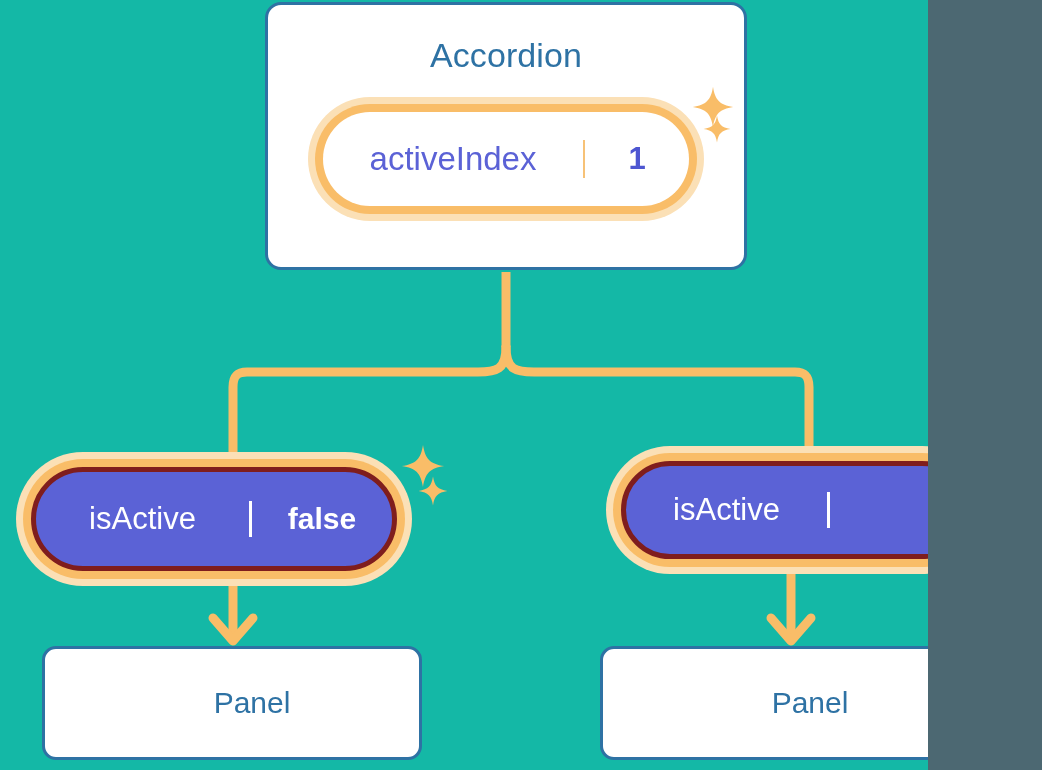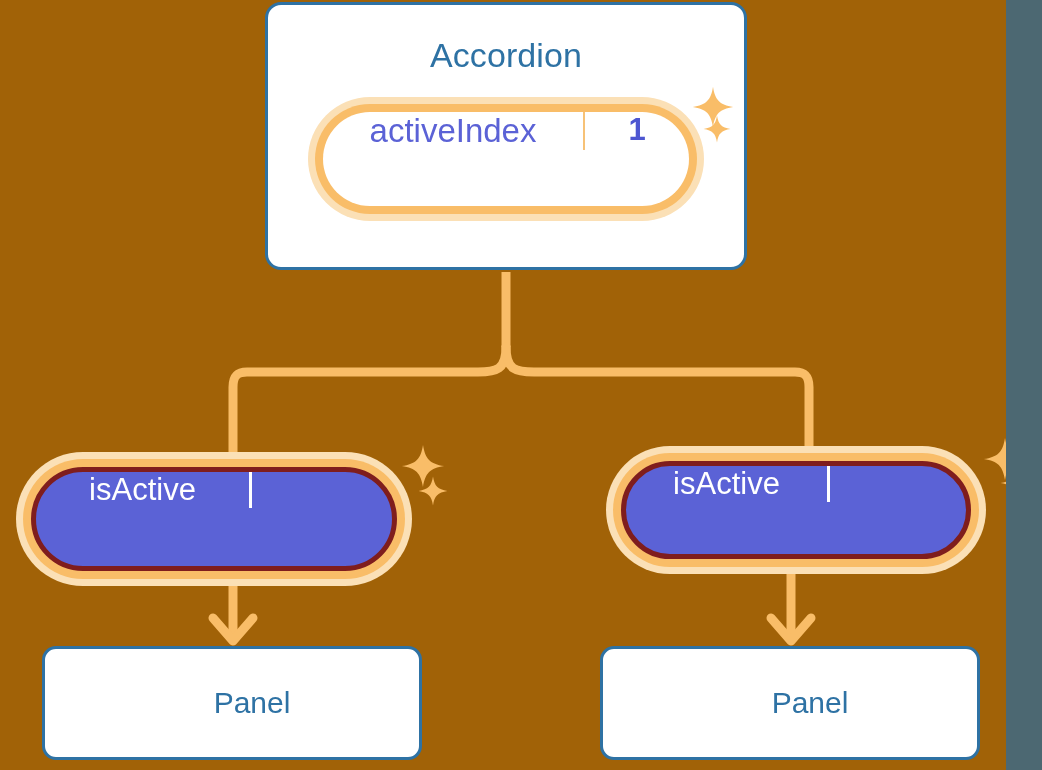--- a/index.html
+++ b/index.html
@@ -75,21 +75,21 @@
     border-radius: 999px;
     background: #f9bd68;           
     padding: 8px;
     display: flex;
     flex: 1;
   }
   .pill-body {
     box-sizing: border-box;
     border-radius: 999px;
     display: flex;
-    align-items: flex-start;
+    align-items: center;
     flex: 1;
     overflow: hidden;
   }
   .pill-key, .pill-val {
     display: flex;
     align-items: center;
     justify-content: center;
     box-sizing: border-box;
     white-space: nowrap;
     user-select: none;
@@ -184,21 +184,21 @@
   
   .sparkle {
     position: absolute;
     pointer-events: none;
   }
   .sparkle svg { display: block; }
 </style>
 </head>
 <body>
 
-<div id="stage" style="width: 1006px; height: 770px; background: #a16207;">
+<div id="stage" style="width: 928px; height: 770px; background: #14b8a6;">
 
   <svg id="connectors" viewBox="0 0 1042 770" width="1042" height="770" aria-hidden="true">
 
     <path d="M 506 272 L 506 347" fill="none" stroke="#f9bd68" stroke-width="9" stroke-linecap="butt"></path>
 
     <path d="M 506 347 C 506 370, 496 372, 478 372
              L 247 372 C 237 372, 233 376, 233 387
              L 233 452" fill="none" stroke="#f9bd68" stroke-width="9" stroke-linecap="round" stroke-linejoin="round"></path>
     <path d="M 506 347 C 506 370, 516 372, 534 372
              L 795 372 C 805 372, 809 376, 809 387
@@ -221,20 +221,21 @@
         <div class="pill-key">activeIndex</div>
         <div class="pill-val">1</div>
       </div>
     </div>
   </div>
 
   <div class="pill-wrap pill-dark" id="pill-is-active-false">
     <div class="pill-ring">
       <div class="pill-body">
         <div class="pill-key">isActive</div>
+        <div class="pill-val">false</div>
       </div>
     </div>
   </div>
 
   <div class="card panel-box" id="panel-left">
     <div class="panel-label">Panel</div>
   </div>
 
   <div class="pill-wrap pill-dark" id="pill-is-active-true">
     <div class="pill-ring">

